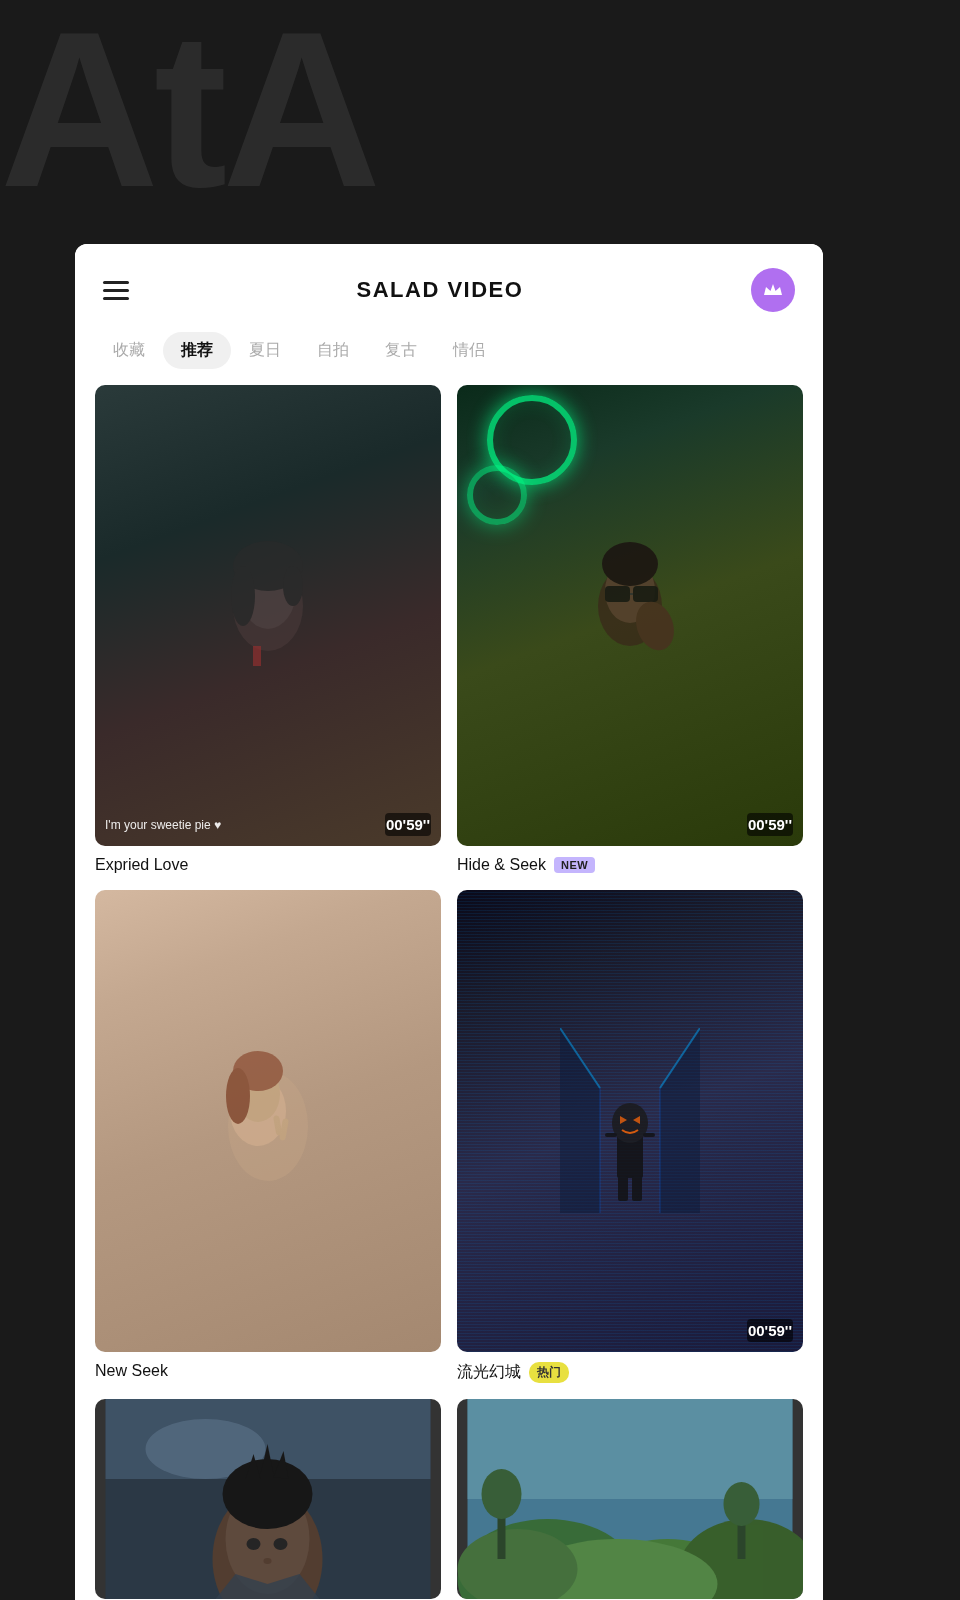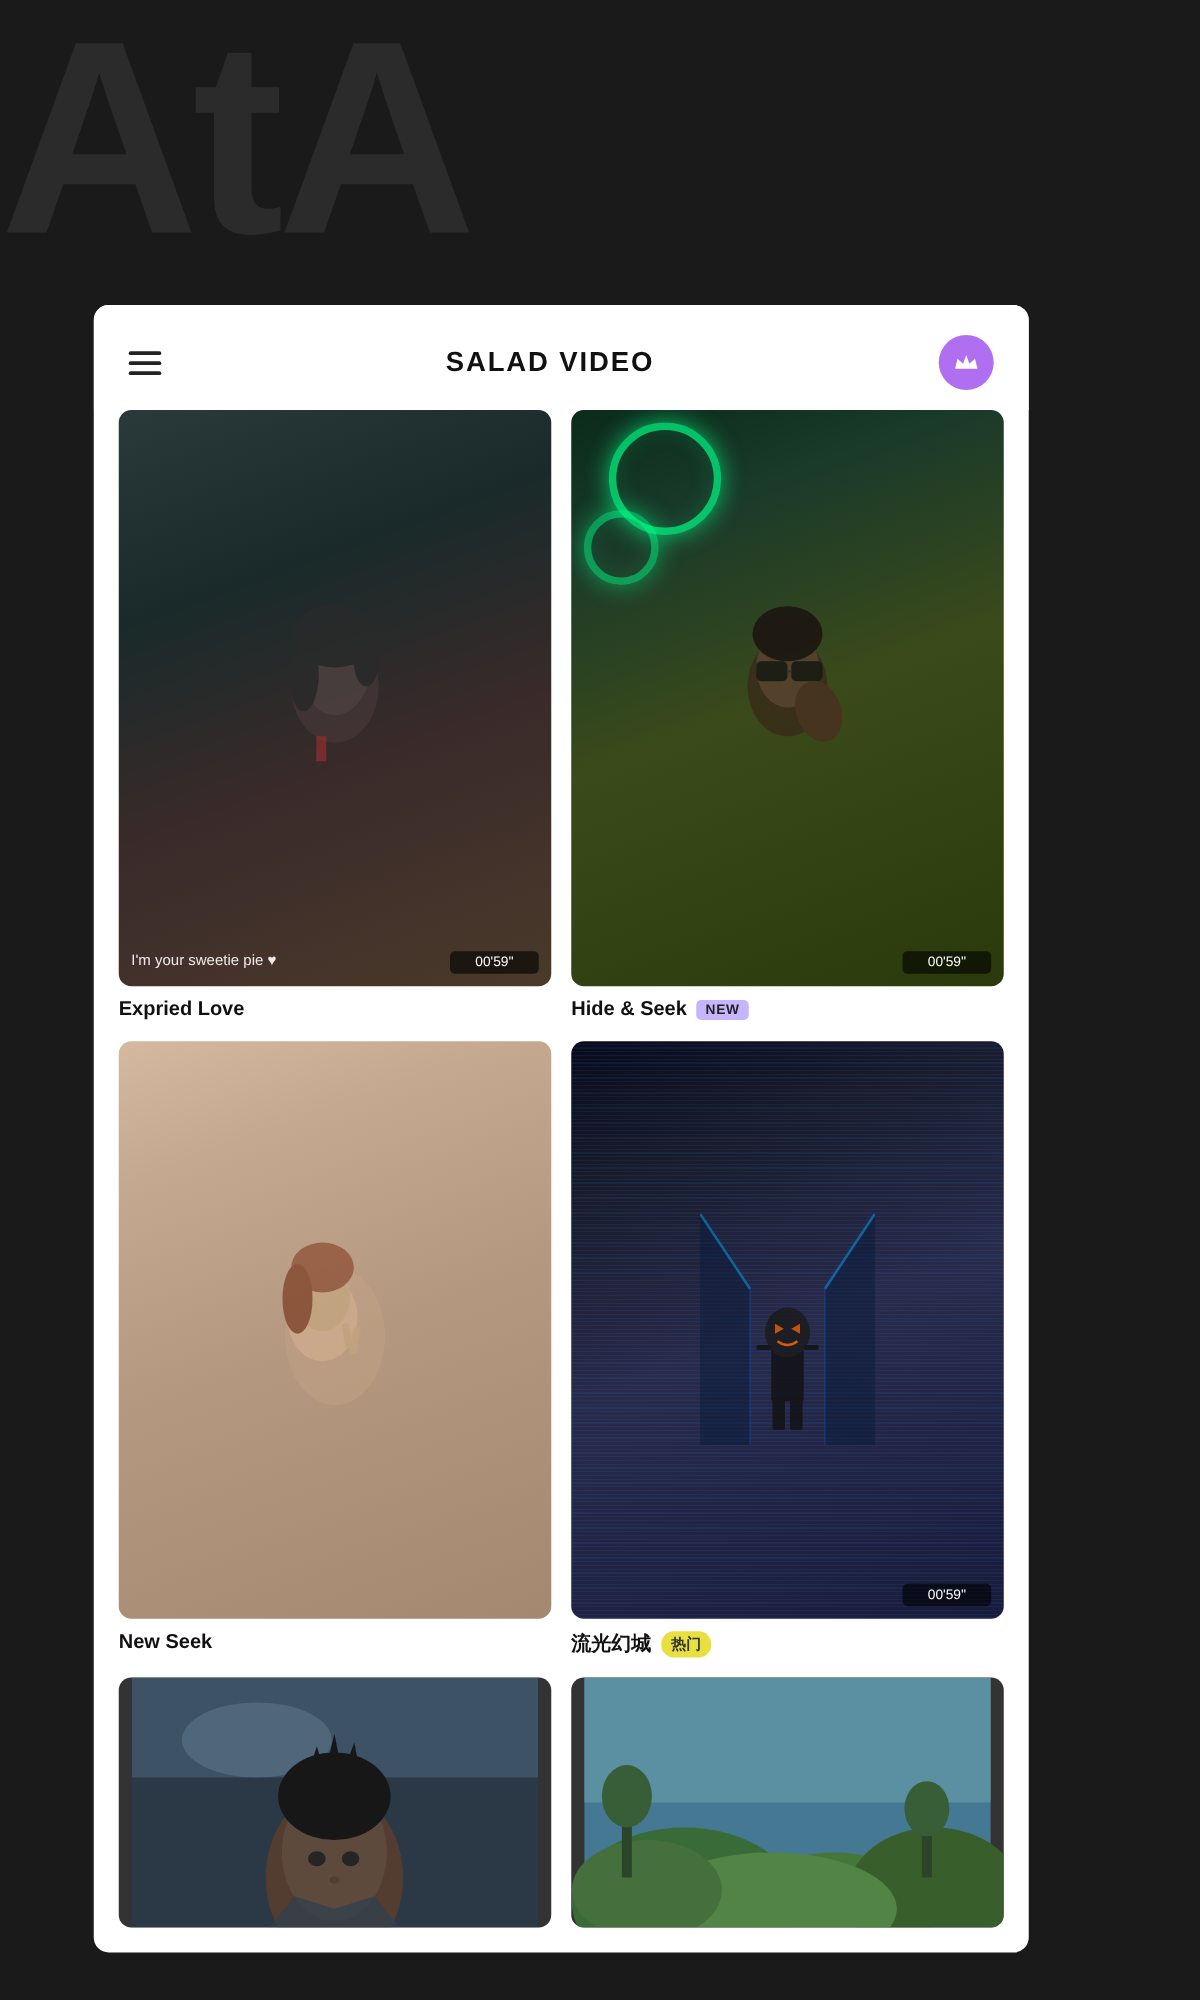--- a/index.html
+++ b/index.html
@@ -167,23 +167,23 @@
       background: linear-gradient(160deg, #2a4a3a 0%, #1a3a4a 30%, #3a4a3a 60%, #2a3a2a 100%);
     }
 
     
     .duration-badge {
       position: absolute;
       bottom: 10px;
       right: 10px;
       background: rgba(0,0,0,0.6);
       color: #fff;
-      font-size: 11px;
-      font-weight: 400;
-      padding: 3px 20px;
+      font-size: 15px;
+      font-weight: 700;
+      padding: 3px 1px;
       border-radius: 4px;
     }
 
     
     .thumb-overlay-text {
       position: absolute;
       bottom: 14px;
       left: 10px;
       color: rgba(255,255,255,0.9);
       font-size: 12px;
@@ -191,21 +191,21 @@
 
     
     .video-title-row {
       display: flex;
       align-items: center;
       gap: 8px;
     }
 
     .video-title {
       font-size: 16px;
-      font-weight: 700;
+      font-weight: 400;
       color: #111;
     }
 
     .badge-new {
       background: #c4b5fd;
       color: #222;
       font-size: 11px;
       font-weight: 800;
       padding: 2px 7px;
       border-radius: 4px;
@@ -291,20 +291,28 @@
       <span></span>
     </div>
     <div class="app-title">SALAD VIDEO</div>
     <div class="crown-avatar">
       <svg viewBox="0 0 24 24" fill="none" xmlns="http://www.w3.org/2000/svg">
         <path d="M3 17l2-8 4.5 4L12 6l2.5 7L19 9l2 8H3z" fill="white"></path>
       </svg>
     </div>
   </div>
 
+  <div class="nav-tabs">
+    <div class="nav-tab">收藏</div>
+    <div class="nav-tab active">推荐</div>
+    <div class="nav-tab">夏日</div>
+    <div class="nav-tab">自拍</div>
+    <div class="nav-tab">复古</div>
+    <div class="nav-tab">情侣</div>
+  </div>
 
   <div class="video-grid grid-section">
 
     <div class="video-item">
       <div class="video-thumb thumb-1">
 
         <div class="face-container">
 
           <svg width="120" height="160" viewBox="0 0 120 160" xmlns="http://www.w3.org/2000/svg" style="opacity:0.6">
             <ellipse cx="60" cy="70" rx="35" ry="45" fill="#4a3a3a"></ellipse>

